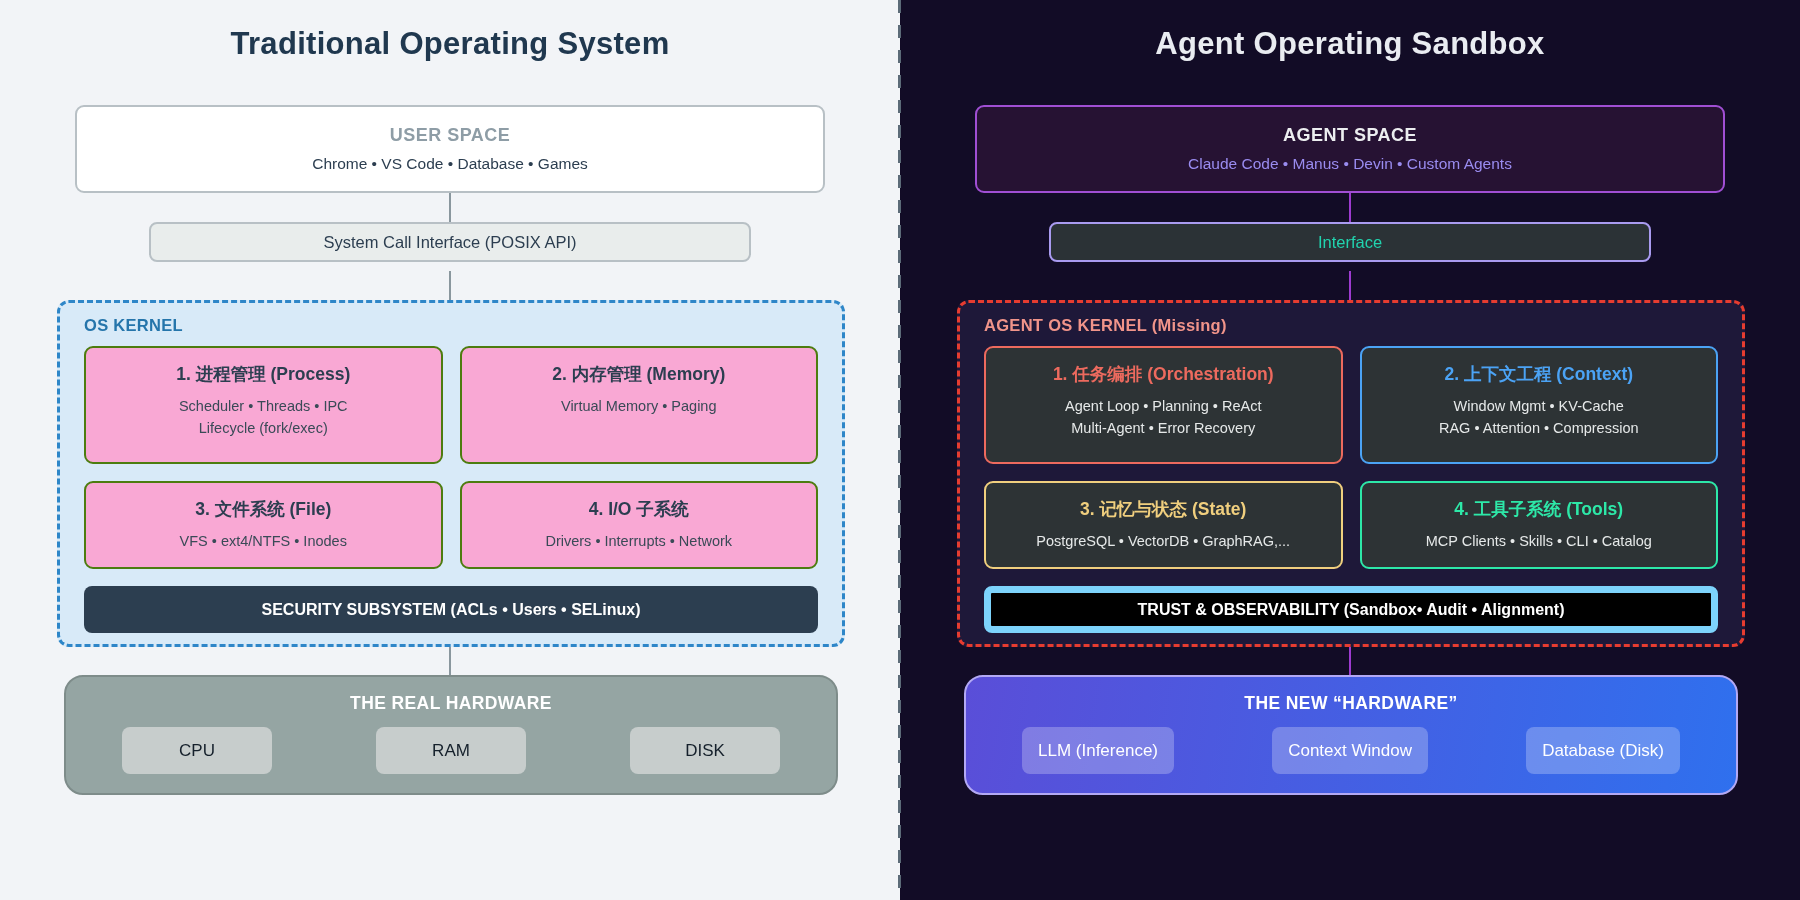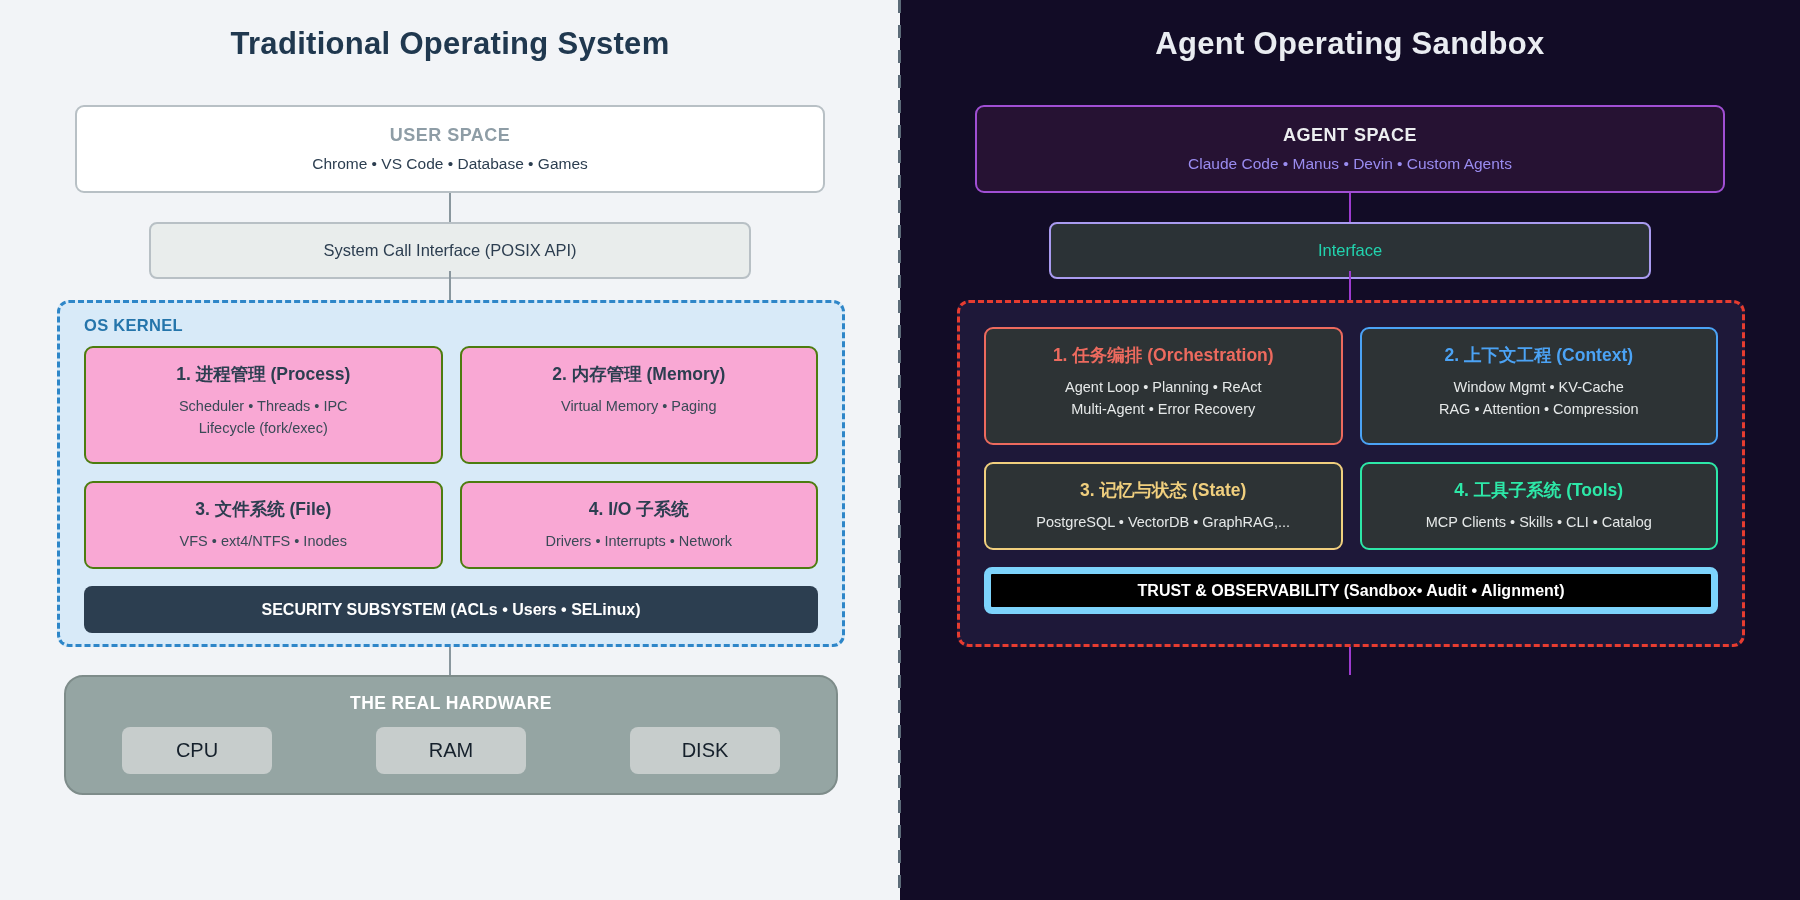--- a/index.html
+++ b/index.html
@@ -39,21 +39,21 @@
   
   .conn { position:absolute; left:449px; width:2px; }
   .light .conn { background:#8a979e; }
   .dark  .conn { background:#9d3bd0; }
   .conn.c1 { top:193px; height:29px; }
   .conn.c2 { top:271px; height:29px; }
   .conn.c3 { top:647px; height:28px; }
 
   
   .iface-box {
-    position:absolute; left:149px; top:222px; width:602px; height:57px;
+    position:absolute; left:149px; top:222px; width:602px; height:40px;
     border-radius:8px; display:flex; align-items:center; justify-content:center;
     font-size:16.5px;
   }
   .light .iface-box { background:#e9edec; border:2px solid #b8c0c5; color:#2c3e50; }
   .dark  .iface-box { background:#2b3236; border:2px solid #a99bf0; color:#21d3ae; }
 
   
   .kernel {
     position:absolute; left:57px; top:300px; width:788px; height:347px;
     border-radius:12px; padding:13px 24px 0 24px;
@@ -98,21 +98,21 @@
   .dark  .hw { background:linear-gradient(100deg,#5a4ed8,#2f70ee); border:2px solid #b3a9f4; }
   .hw-title {
     margin-top:16px; text-align:center; color:#ffffff;
     font-size:17.5px; font-weight:bold; letter-spacing:0.4px;
   }
   .hw-chips {
     margin-top:13px; display:flex; justify-content:space-between; padding:0 56px;
   }
   .hw-chip {
     min-width:150px; height:47px; padding:0 16px; border-radius:8px;
-    display:flex; align-items:center; justify-content:center; font-size:20px;
+    display:flex; align-items:center; justify-content:center; font-size:17px;
   }
   .light .hw-chip { background:#c7cdcc; color:#15202b; }
   .dark  .hw-chip { background:rgba(255,255,255,0.25); color:#ffffff; }
 
   
   .divider {
     position:absolute; left:898px; top:0; width:3px; height:900px;
     background:repeating-linear-gradient(to bottom,#5c6b78 0 13px,transparent 13px 25px);
   }
 </style>
@@ -177,20 +177,21 @@
     <div class="space-items">Claude Code • Manus • Devin • Custom Agents</div>
   </div>
 
   <div class="conn c1"></div>
 
   <div class="iface-box">Interface</div>
 
   <div class="conn c2"></div>
 
   <div class="kernel">
+    <div class="kernel-label">AGENT OS KERNEL (Missing)</div>
     <div class="kgrid">
       <div class="kcard r1" style="border-color: rgb(237, 106, 94);">
         <div class="kcard-title" style="color: rgb(237, 106, 94);">1. 任务编排 (Orchestration)</div>
         <div class="kcard-line">Agent Loop • Planning • ReAct</div>
         <div class="kcard-line">Multi-Agent • Error Recovery</div>
       </div>
       <div class="kcard r1" style="border-color: rgb(75, 163, 245);">
         <div class="kcard-title" style="color: rgb(75, 163, 245);">2. 上下文工程 (Context)</div>
         <div class="kcard-line">Window Mgmt • KV-Cache</div>
         <div class="kcard-line">RAG • Attention • Compression</div>
@@ -202,15 +203,23 @@
       <div class="kcard r2" style="border-color: rgb(45, 232, 168);">
         <div class="kcard-title" style="color: rgb(45, 232, 168);">4. 工具子系统 (Tools)</div>
         <div class="kcard-line">MCP Clients • Skills • CLI • Catalog</div>
       </div>
     </div>
     <div class="kbar">TRUST &amp; OBSERVABILITY (Sandbox• Audit • Alignment)</div>
   </div>
 
   <div class="conn c3"></div>
 
+  <div class="hw">
+    <div class="hw-title">THE NEW “HARDWARE”</div>
+    <div class="hw-chips">
+      <div class="hw-chip">LLM (Inference)</div>
+      <div class="hw-chip">Context Window</div>
+      <div class="hw-chip">Database (Disk)</div>
+    </div>
+  </div>
 </div>
 
 <div class="divider"></div>
 
 </body></html>

